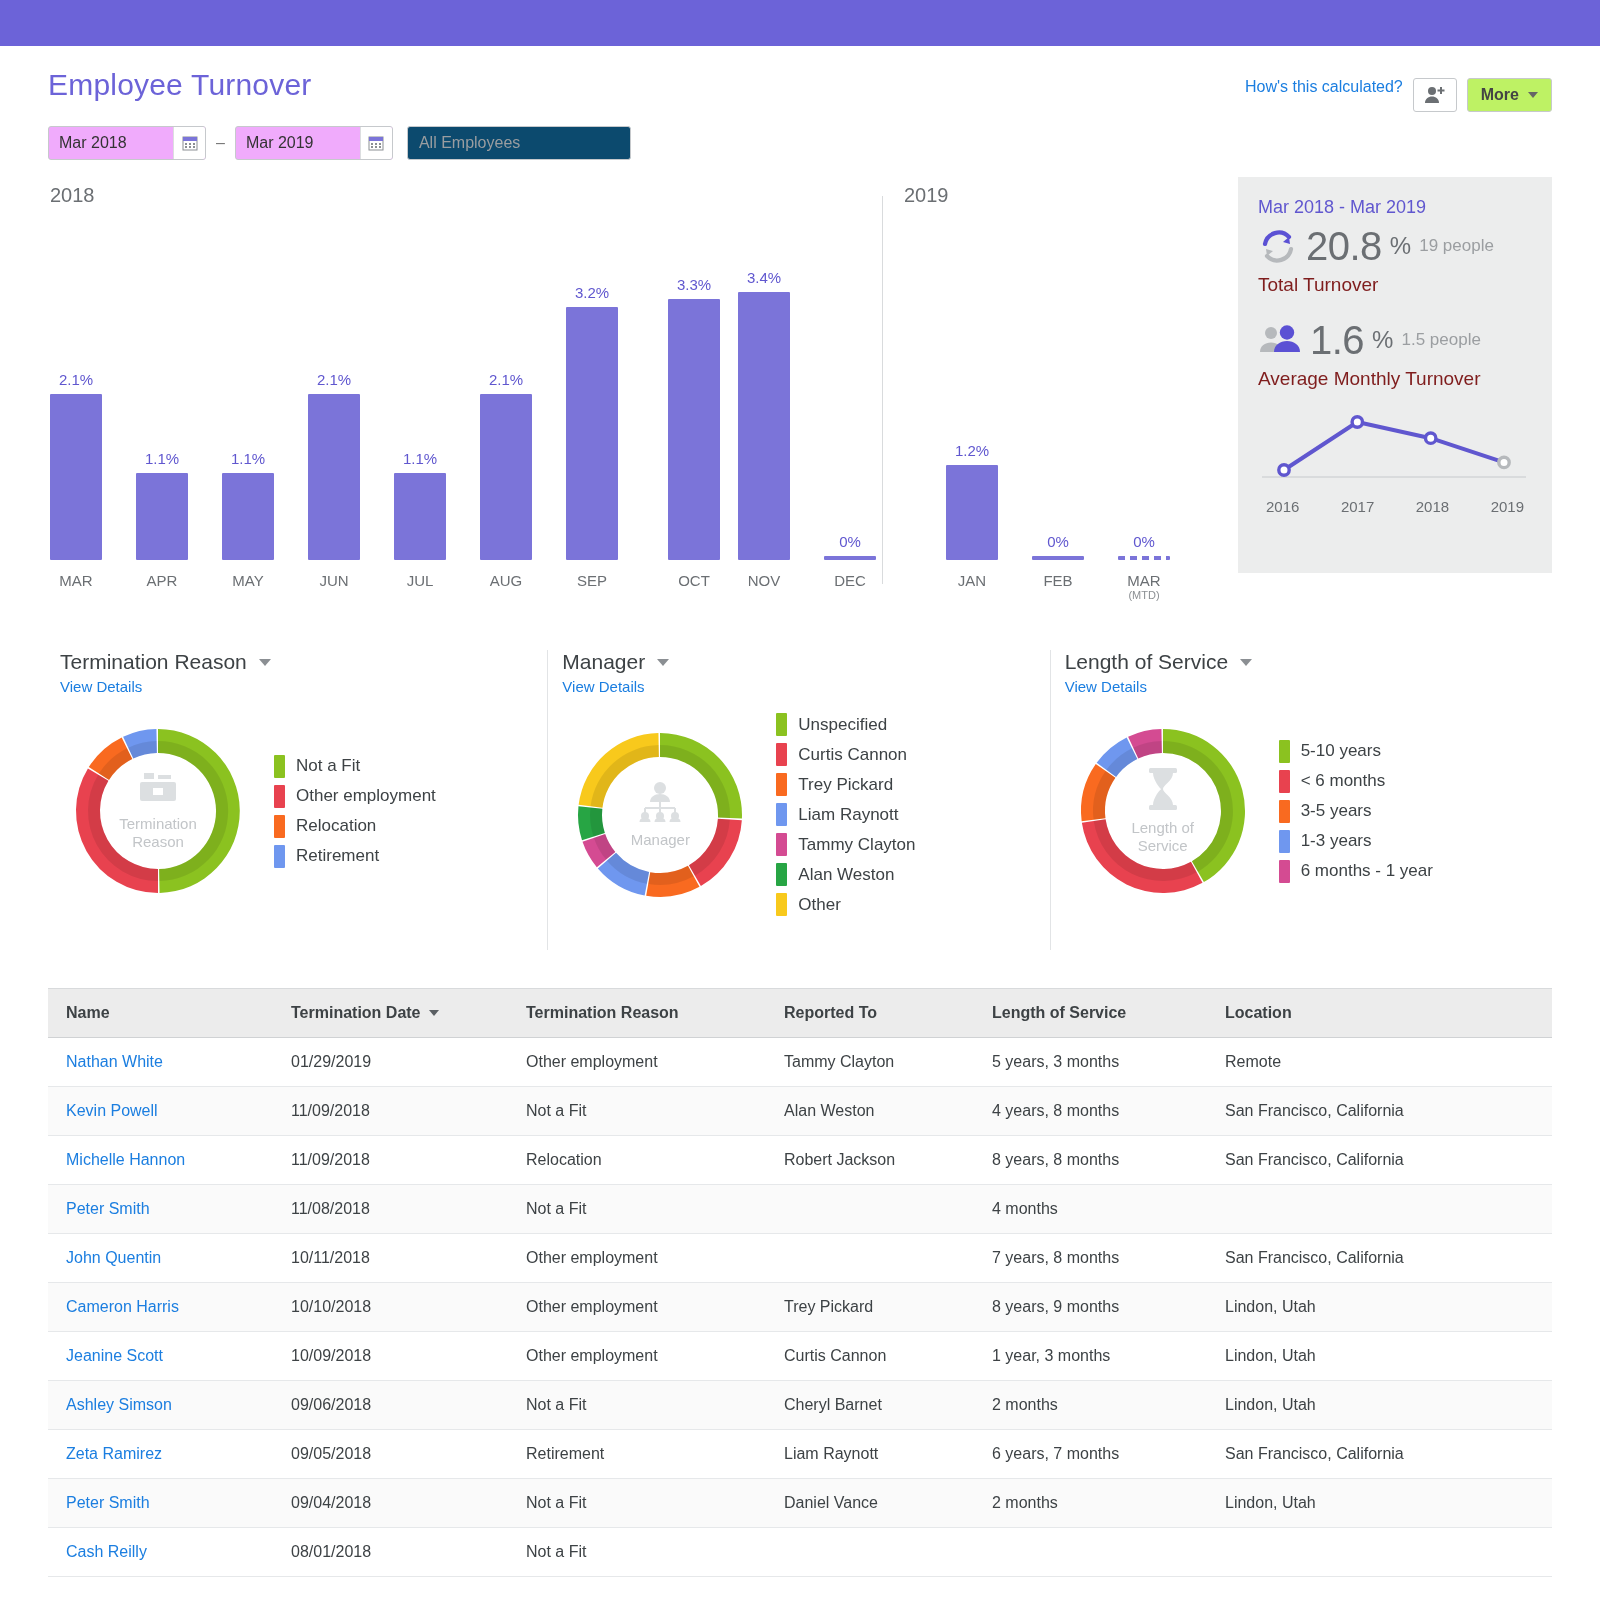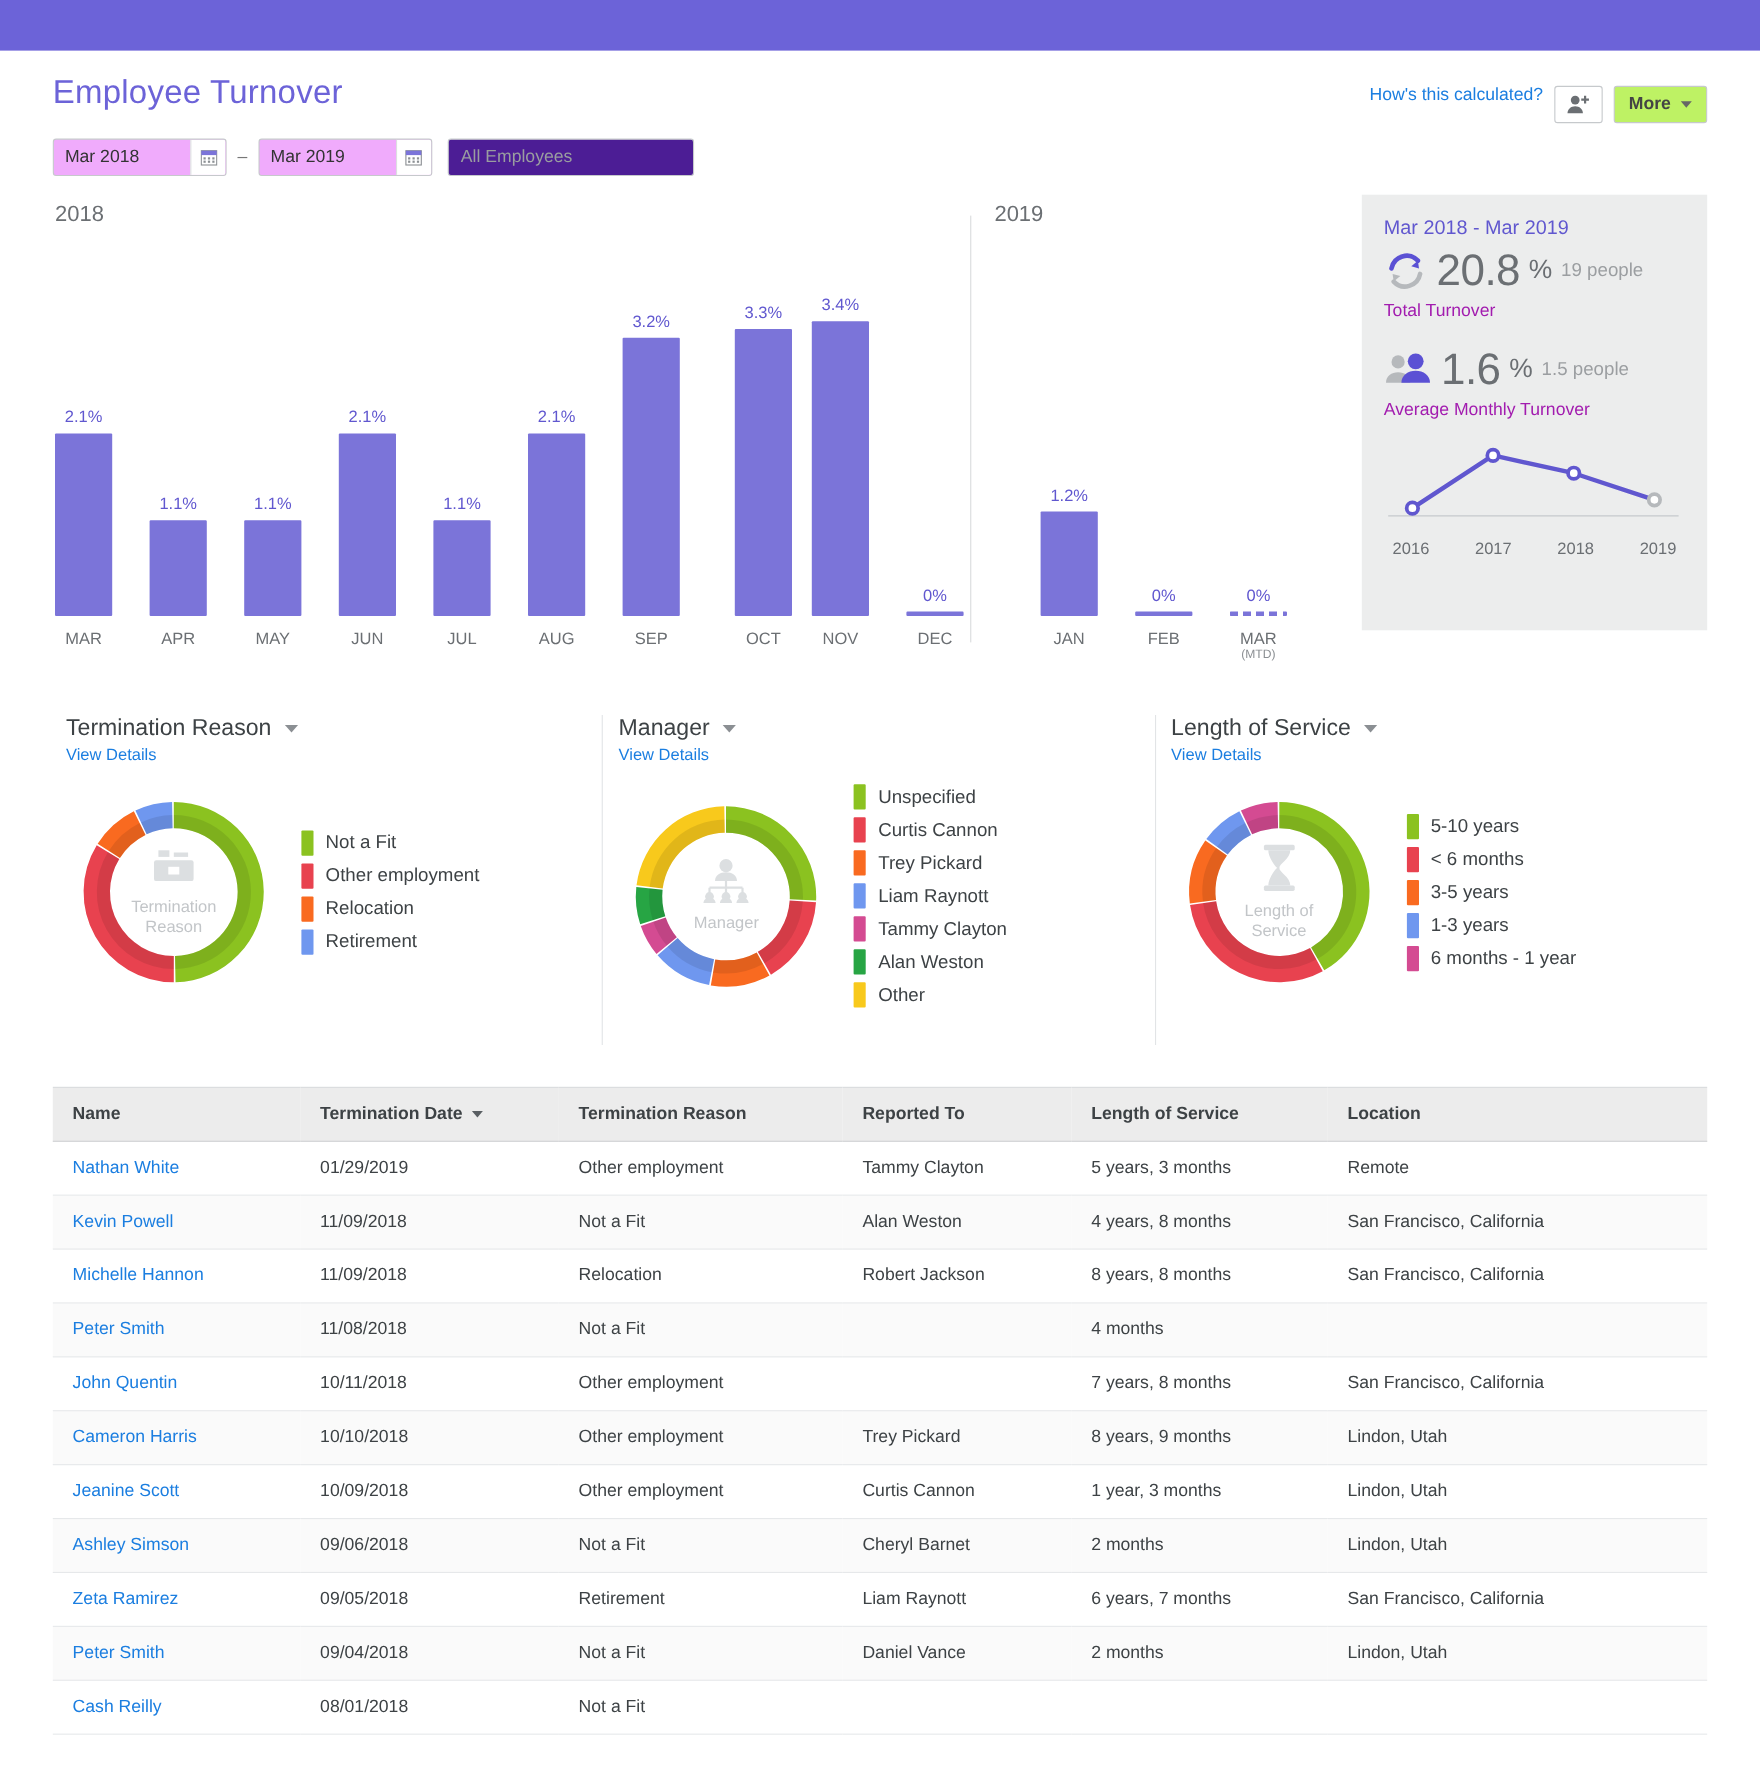--- a/index.html
+++ b/index.html
@@ -38,21 +38,21 @@
     height:34px; background:#f0abfc; overflow:hidden;
   }
   .datefield input {
     border:0; outline:none; font-size:16px; color:#333; padding:0 10px; width:124px;
     font-family:"Liberation Sans", sans-serif; background:transparent;
   }
   .cal-btn { width:32px; height:32px; border-left:1px solid #dcdee0; display:flex;align-items:center;justify-content:center;cursor:pointer;background:#fff;}
   .dash { margin:0 10px; color:#777; font-size:16px; }
   .emp-field {
     margin-left:14px; border:1px solid #c6c9cc; border-radius:3px; height:34px; width:224px;
-    padding:0 11px; font-size:16px; color:#9a9da0; display:flex; align-items:center; background:#4c1d95;
+    padding:0 11px; font-size:16px; color:#9a9da0; display:flex; align-items:center; background:#0c4a6e;
   }
 
   
   .chart-panel { margin-top:22px; position:relative; height:436px; }
   .yearlabel { position:absolute; font-size:20px; color:#6b6f73; }
   .barchart { position:absolute; left:0; top:0; width:1150px; height:436px; }
   .bar-col { position:absolute; bottom:58px; width:52px; }
   .bar { width:52px; background:#7b74d9; border-radius:1px; }
   .bar.zero { height:4px; background:#7b74d9; }
   .bar.dashed { height:4px; background:repeating-linear-gradient(to right,#7b74d9 0 7px,transparent 7px 12px); }
@@ -63,21 +63,21 @@
   .bar-lbl small { display:block; font-size:11px; color:#8b8f93; }
   .divider-v { position:absolute; top:14px; bottom:34px; width:1px; background:#d9dbdd; }
 
   
   .summary { position:absolute; right:0; top:-5px; width:314px; height:396px; background:#eceded; padding:20px 20px 0 20px; }
   .sum-range { font-size:18px; color:#6057cf; margin-bottom:8px; }
   .sum-row { display:flex; align-items:center; gap:8px; }
   .sum-big { font-size:40px; color:#6b6f73; font-weight:300; line-height:1; letter-spacing:-.5px;}
   .sum-pct { font-size:24px; color:#6b6f73; font-weight:300; }
   .sum-sub { font-size:17px; color:#9b9ea1; }
-  .sum-cap { font-size:16px; color:#a21caf; margin-top:8px; margin-bottom:24px; }
+  .sum-cap { font-size:19px; color:#7f1d1d; margin-top:8px; margin-bottom:24px; }
   .spark { margin-top:14px; }
   .spark-yrs { display:flex; justify-content:space-between; font-size:15px; color:#6b6f73; padding:0 8px; margin-top:4px;}
 
   
   .donut-row { display:flex; margin-top:32px; height:300px; }
   .donut-card { flex:1; padding-left:14px; position:relative; }
   .donut-card + .donut-card { border-left:1px solid #e2e4e6; }
   .donut-card:first-child { padding-left:12px; }
   .dc-title { font-size:21px; color:#3d4245; display:flex; align-items:center; gap:12px; }
   .dc-caret { width:0;height:0;border-left:6px solid transparent;border-right:6px solid transparent;border-top:7px solid #8b8f93; }

